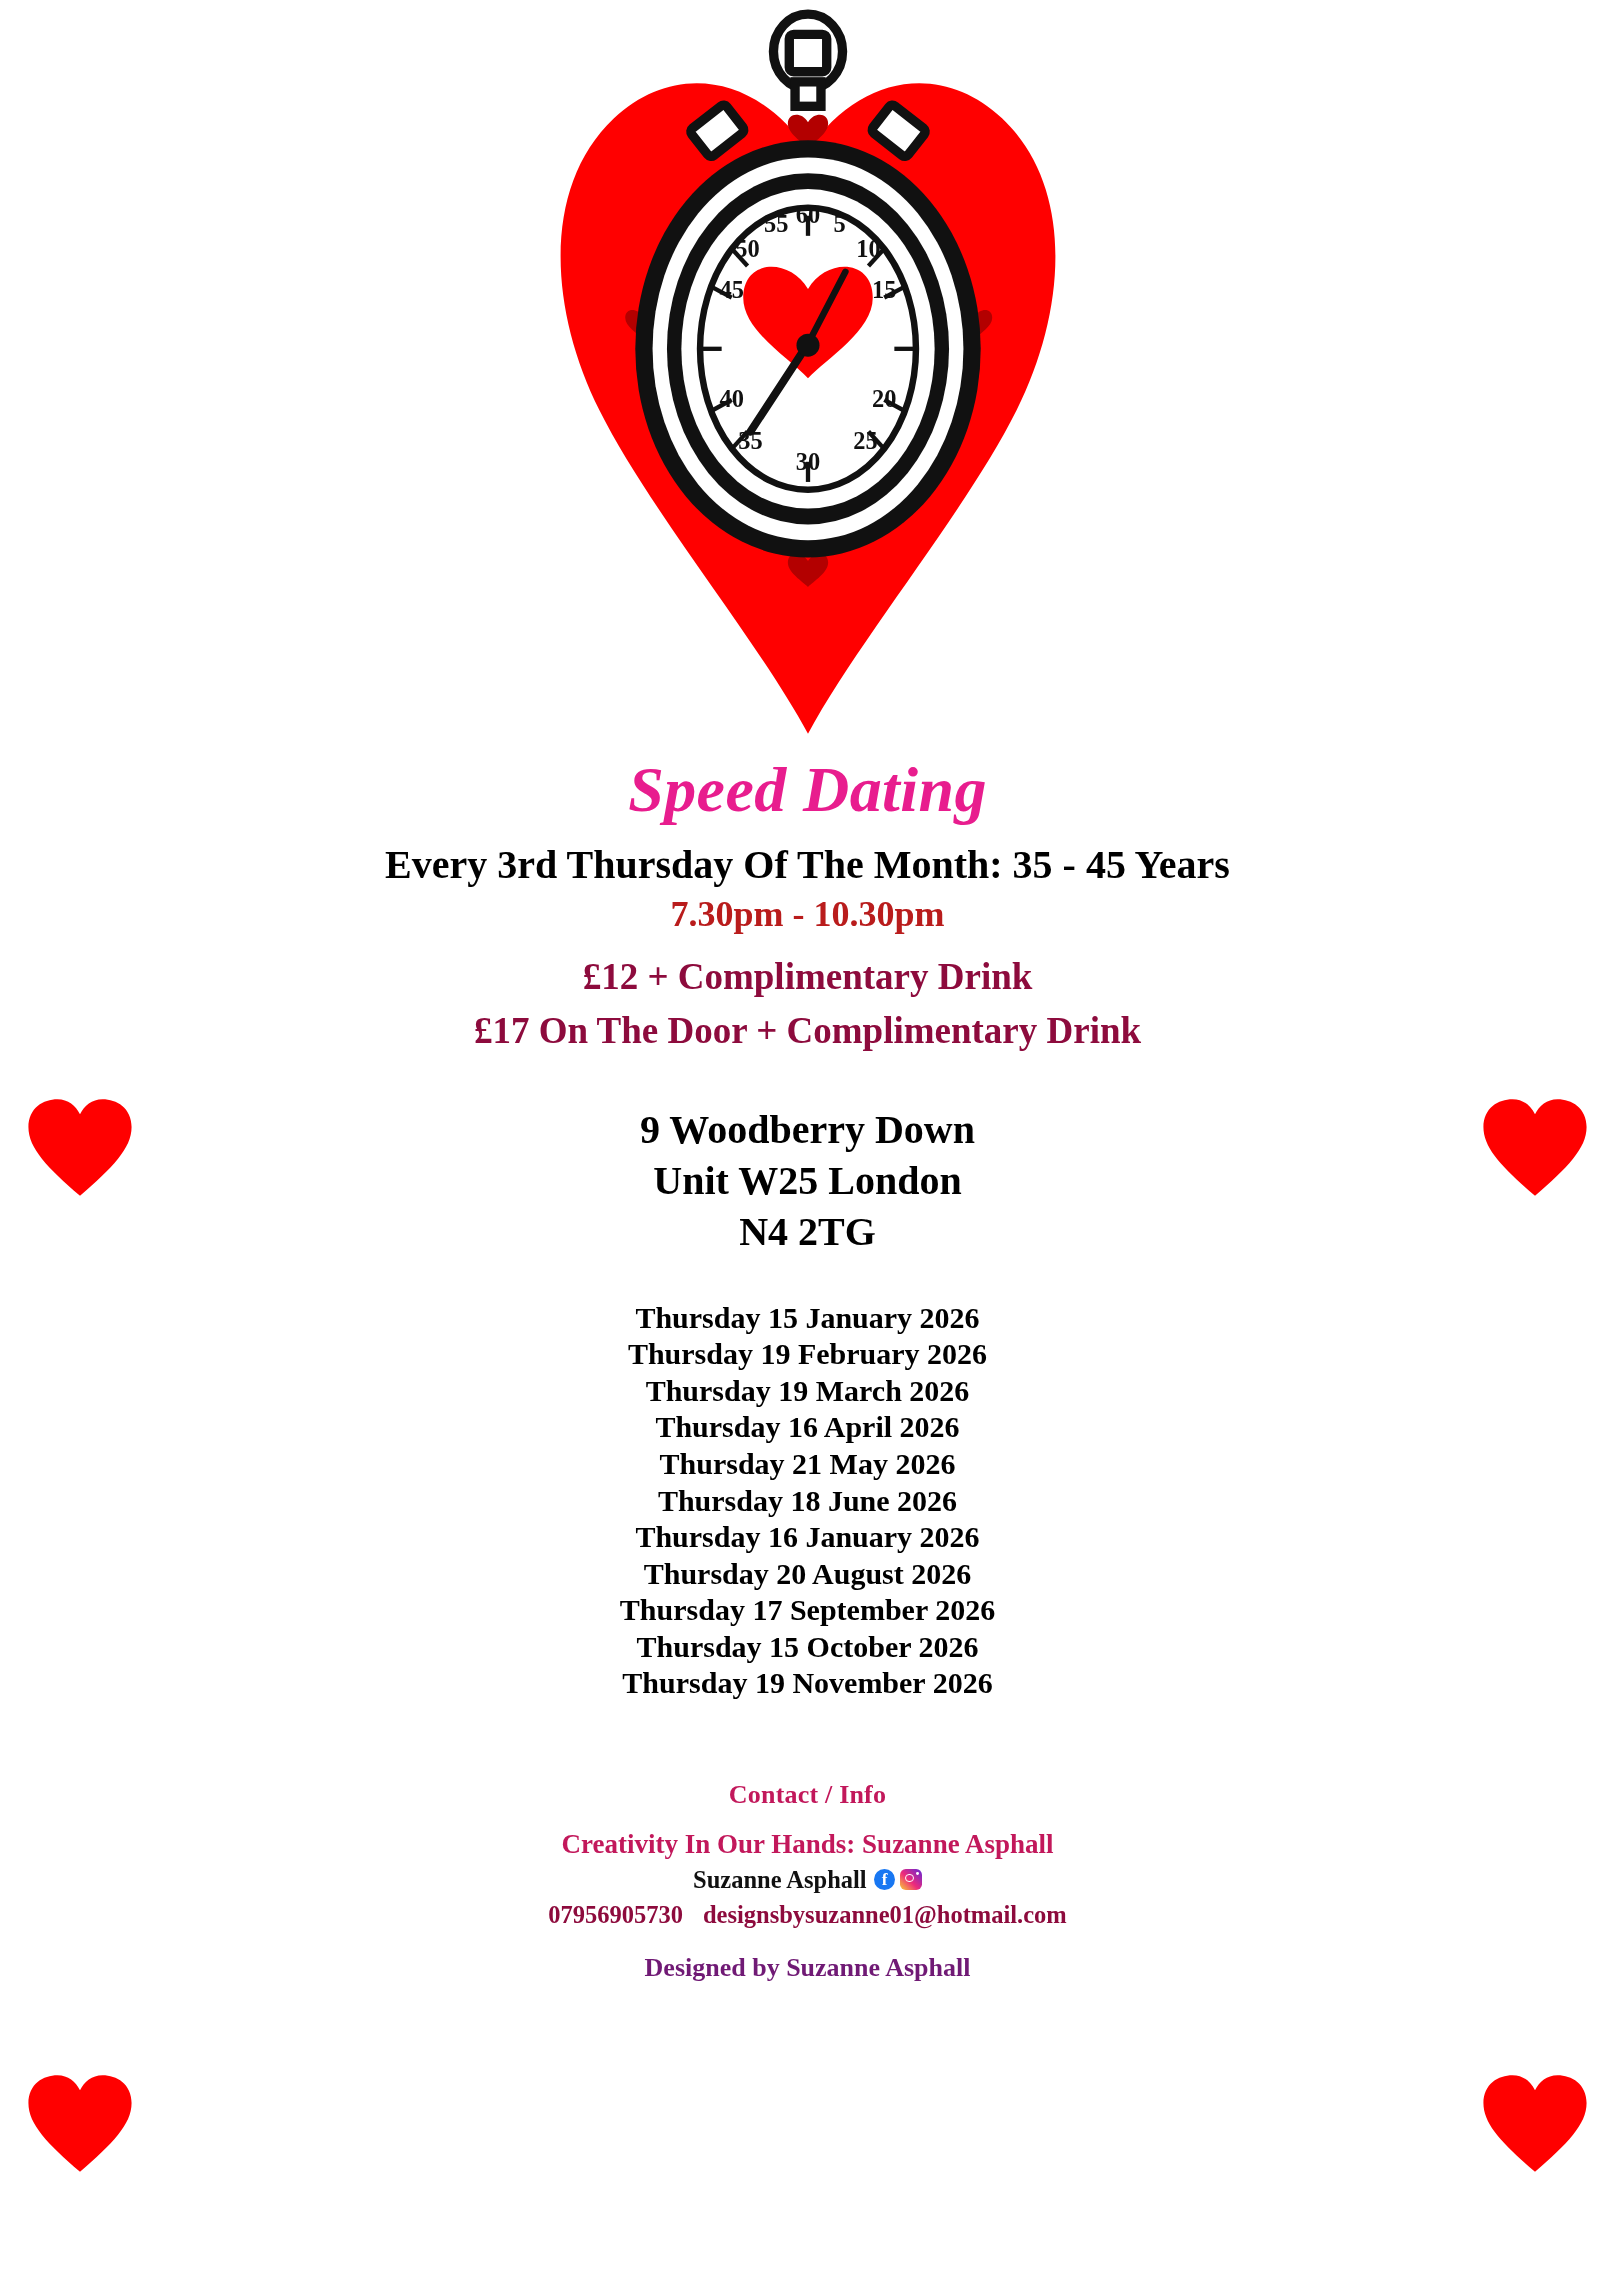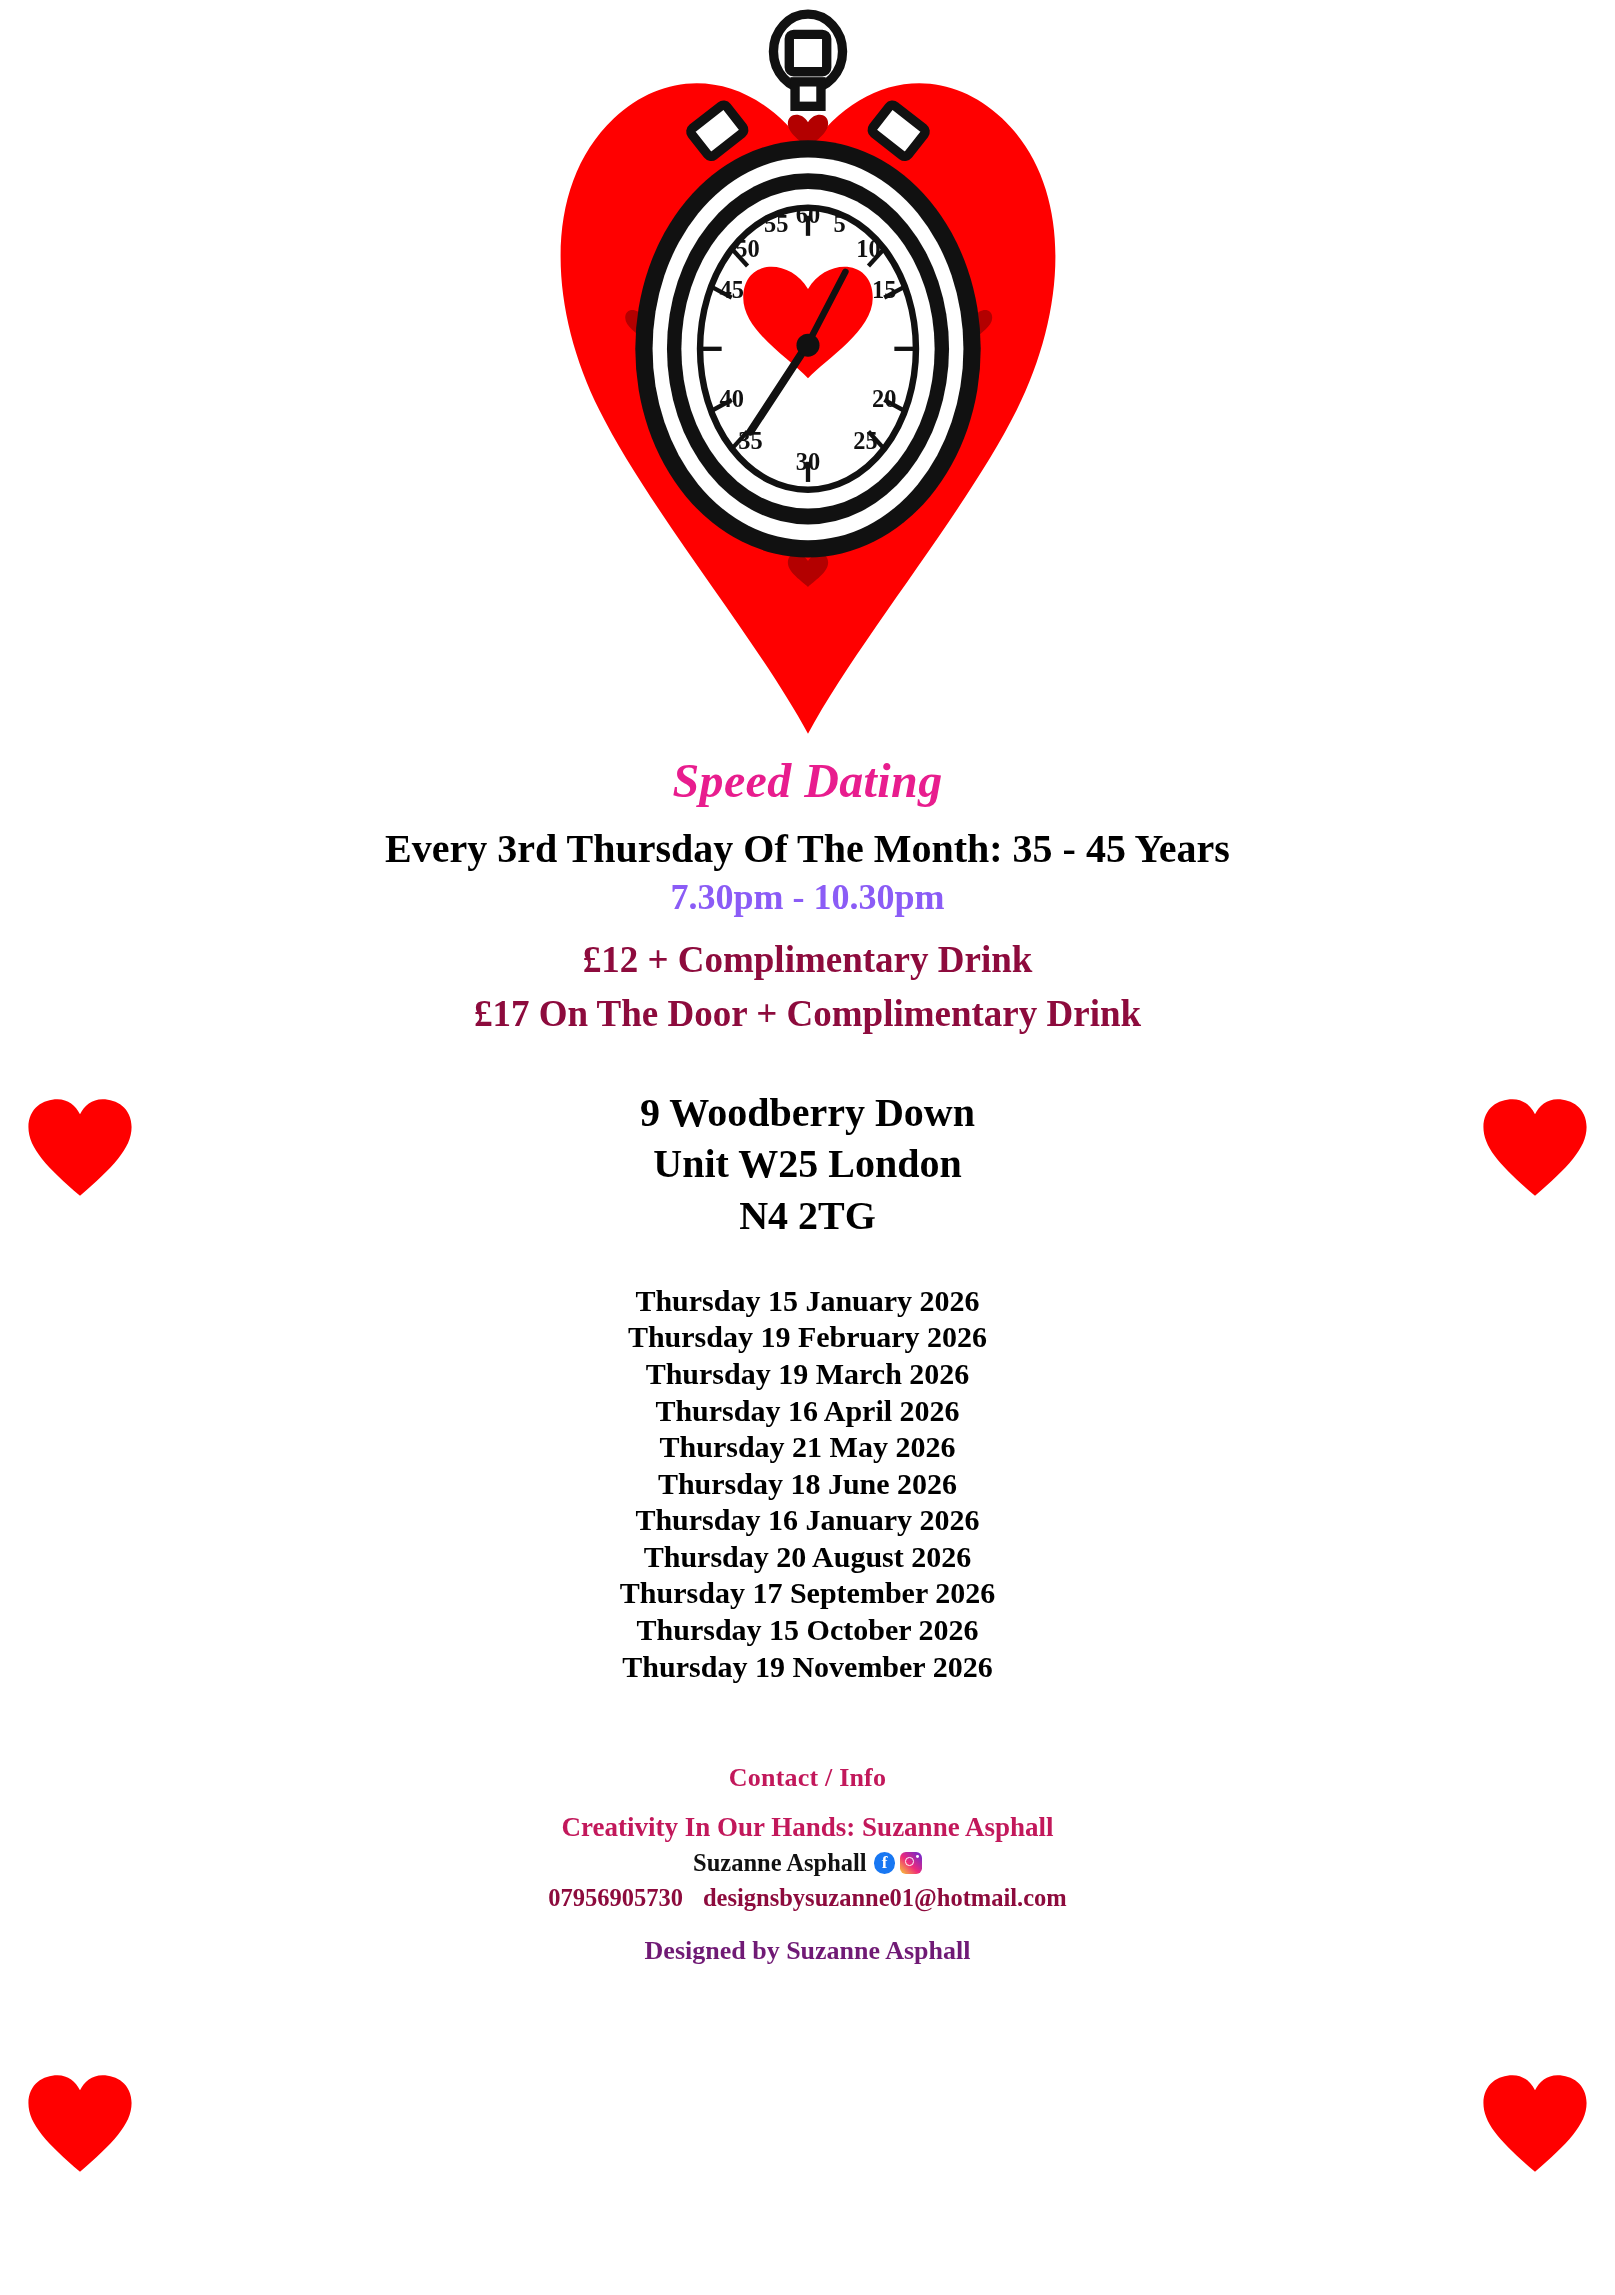--- a/index.html
+++ b/index.html
@@ -30,37 +30,37 @@
     height: 734px;
   }
 
   
   .center {
     text-align: center;
   }
   .title {
     font-style: italic;
     font-weight: bold;
-    font-size: 48px;
+    font-size: 64px;
     color: #e81d8e;
     letter-spacing: 0.4px;
     margin-top: 7.2px;
     line-height: 1.05;
   }
   .subtitle {
     font-weight: bold;
     font-size: 40px;
     color: #000000;
     margin-top: 20px;
     line-height: 1.12;
   }
   .time {
     font-weight: bold;
     font-size: 36px;
-    color: #8b5cf6;
+    color: #b91c1c;
     margin-top: 5.8px;
     line-height: 1.12;
   }
   .price {
     font-weight: bold;
     font-size: 37px;
     color: #8d0b3d;
     margin-top: 20px;
     line-height: 1.25;
   }

